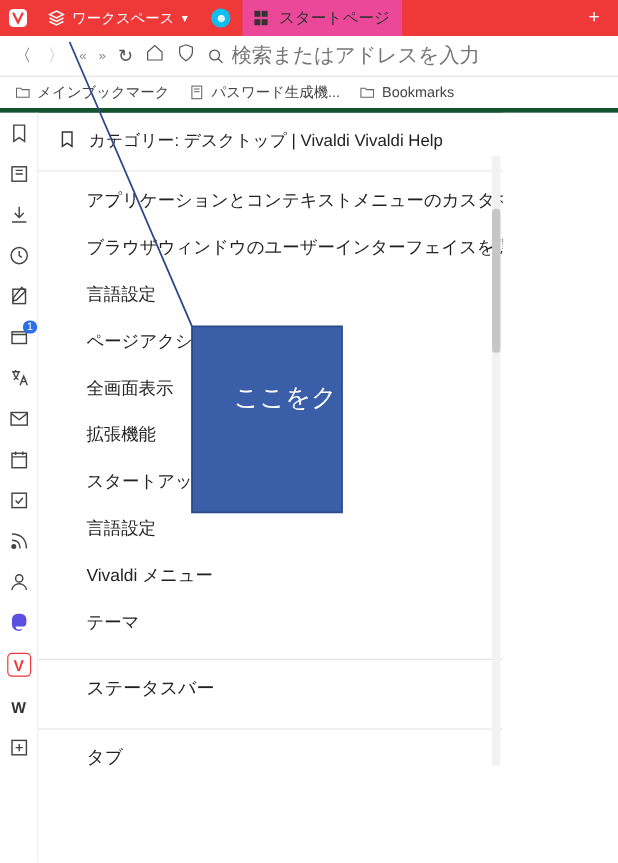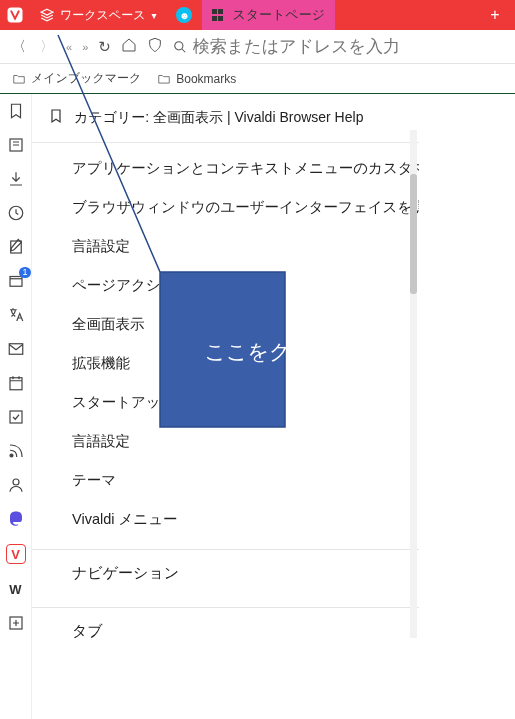--- a/index.html
+++ b/index.html
@@ -24,21 +24,21 @@
 .addr .navbtn { font-size: 14px; width: 18px; text-align: center; }
 .addr .navbtn.dis { color: #bbb; }
 .addr .chevsm { font-size: 11px; color: #888; }
 .addr .reload { font-size: 15px; }
 .addr .home svg, .addr .shield svg { width: 16px; height: 16px; stroke: #555; fill: none; stroke-width: 1.5; }
 .addr .search { flex: 1; display: flex; align-items: center; gap: 6px; color: #999; font-size: 13px; }
 .addr .search input { border: none; outline: none; flex: 1; font-size: 17px; }
 .addr .search .mag { width: 14px; height: 14px; stroke: #555; fill: none; stroke-width: 1.8; }
 
 
-.bmbar { height: 30px; display: flex; align-items: center; gap: 16px; padding: 0 12px; border-bottom: 1px solid #14532d; font-size: 12px; color: #444; }
+.bmbar { height: 30px; display: flex; align-items: center; gap: 16px; padding: 0 12px; border-bottom: 4px solid #14532d; font-size: 12px; color: #444; }
 .bmbar .bm { display: flex; align-items: center; gap: 5px; }
 .bmbar .bm .ficon { width: 14px; height: 14px; stroke: #666; fill: none; stroke-width: 1.5; }
 
 
 .main { display: flex; height: calc(719px - 30px - 34px - 30px); }
 .sidepanel { width: 32px; background: #fff; border-right: 1px solid #eee; display: flex; flex-direction: column; align-items: center; padding-top: 8px; gap: 16px; }
 .sidepanel .sp { width: 18px; height: 18px; display: flex; align-items: center; justify-content: center; position: relative; color: #444; }
 .sidepanel .sp svg { width: 18px; height: 18px; stroke: #444; fill: none; stroke-width: 1.6; }
 .sidepanel .sp.badge::after { content: attr(data-badge); position: absolute; top: -5px; right: -6px; background: #2b6fe8; color: #fff; border-radius: 8px; font-size: 9px; padding: 0 3px; line-height: 11px; }
 .sidepanel .sp.mast svg { fill: #5b4fe0; stroke: none; }
@@ -59,21 +59,21 @@
 .list .sep { border-top: 1px solid #e4e4e4; margin: 10px -20px 0 -40px; }
 .list .acc { display: flex; align-items: center; justify-content: space-between; padding: 14px 0; font-size: 15px; color: #222; }
 .list .acc .chv { font-size: 13px; color: #555; }
 
 .scrollbar { position: absolute; right: 98px; top: 130px; width: 7px; height: 508px; background: #f2f2f2; }
 .scrollbar .thumb { position: absolute; top: 44px; width: 7px; height: 120px; background: #c6c6c6; border-radius: 3px; }
 
 
 .callout { position: absolute; left: 55px; top: 32px; width: 260px; height: 400px; pointer-events: none; }
 .callout svg { width: 100%; height: 100%; }
-.callout .lbl { position: absolute; left: 130px; top: 304px; width: 170px; color: #fff; font-size: 21px; line-height: 1.55; text-align: right; }
+.callout .lbl { position: absolute; left: 130px; top: 284px; width: 170px; color: #fff; font-size: 21px; line-height: 1.55; text-align: center; }
 
 .rightfade { position: absolute; right: 0; top: 94px; bottom: 0; width: 96px; background: #fff; }
 </style>
 </head>
 <body>
 
 <div class="tabbar">
   <div class="logo">
     <svg viewBox="0 0 24 24">
         <rect x="2" y="2" width="20" height="20" rx="5" fill="#fff"></rect>
@@ -128,20 +128,27 @@
 
 <div class="bmbar">
   <div class="bm">
     <svg class="ficon" viewBox="0 0 24 24">
         <path d="M3 6 H9 L11 8 H21 V19 H3 Z"></path>
       </svg>
     <span>メインブックマーク</span>
   </div>
   <div class="bm">
     <svg class="ficon" viewBox="0 0 24 24">
+        <rect x="5" y="3" width="14" height="18"></rect>
+        <path d="M8 7 H16 M8 11 H16"></path>
+      </svg>
+    <span>パスワード生成機...</span>
+  </div>
+  <div class="bm">
+    <svg class="ficon" viewBox="0 0 24 24">
         <path d="M3 6 H9 L11 8 H21 V19 H3 Z"></path>
       </svg>
     <span>Bookmarks</span>
   </div>
 </div>
 
 <div class="main">
   <div class="sidepanel">
     <div class="sp">
         <svg viewBox="0 0 24 24">
@@ -227,43 +234,43 @@
           <path d="M12 8 V16 M8 12 H16"></path>
         </svg>
       </div>
   </div>
 
   <div class="content">
     <div class="panelheader">
       <span class="bm-icon"><svg viewBox="0 0 24 24">
             <path d="M6 3 H18 V21 L12 17 L6 21 Z"></path>
           </svg></span>
-      <div class="title">カテゴリー: 全画面表示 | Vivaldi Browser Help</div>
+      <div class="title">カテゴリー: デスクトップ | Vivaldi Vivaldi Help</div>
       <div class="homebtn">
           <svg viewBox="0 0 24 24">
             <path d="M3 11 L12 3 L21 11 V21 H3 Z"></path>
           </svg>
         </div>
       <div class="closebtn">×</div>
     </div>
 
     <div class="list">
       <div class="item">アプリケーションとコンテキストメニューのカスタマイズ</div>
       <div class="item">ブラウザウィンドウのユーザーインターフェイスを隠す</div>
       <div class="item">言語設定</div>
       <div class="item">ページアクション</div>
       <div class="item">全画面表示</div>
       <div class="item">拡張機能</div>
       <div class="item">スタートアップ</div>
       <div class="item">言語設定</div>
+      <div class="item">Vivaldi メニュー</div>
       <div class="item">テーマ</div>
-      <div class="item">Vivaldi メニュー</div>
       <div class="sep"></div>
       <div class="acc">
-        <span>ナビゲーション</span>
+        <span>ステータスバー</span>
         <span class="chv">⌄</span>
       </div>
       <div class="sep"></div>
       <div class="acc">
         <span>タブ</span>
         <span class="chv">⌄</span>
       </div>
     </div>
   </div>
 </div>

